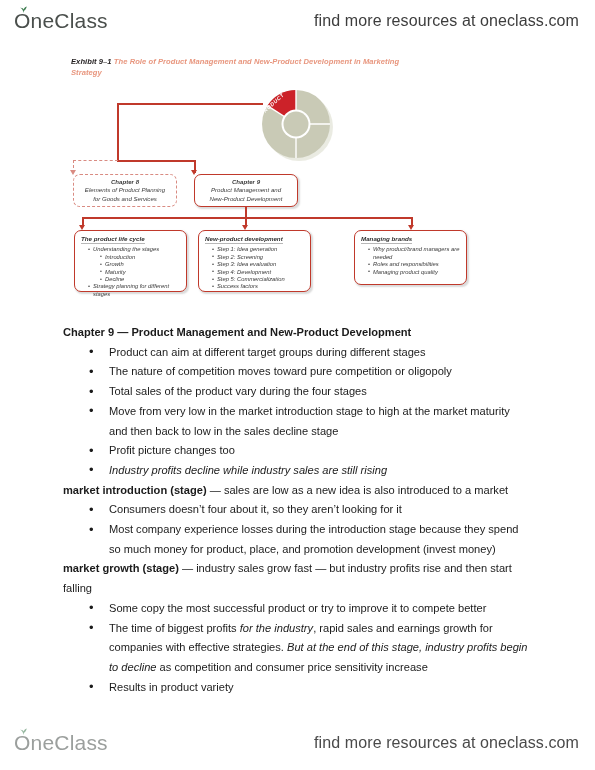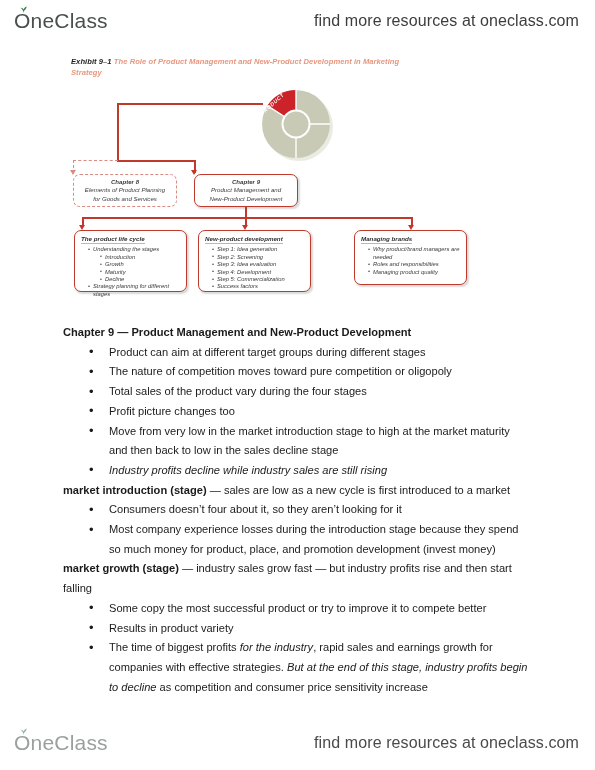--- a/index.html
+++ b/index.html
@@ -326,38 +326,38 @@
 
 <div class="notes">
 
   <p class="b">Chapter 9 — Product Management and New-Product Development</p>
 
 
   <ul class="bullets">
     <li><span>Product can aim at different target groups during different stages</span></li>
     <li><span>The nature of competition moves toward pure competition or oligopoly</span></li>
     <li><span>Total sales of the product vary during the four stages</span></li>
+    <li><span>Move from very low in the market introduction stage to high at the market maturity and then back to low in the sales decline stage</span></li>
     <li><span>Profit picture changes too</span></li>
-    <li><span>Move from very low in the market introduction stage to high at the market maturity and then back to low in the sales decline stage</span></li>
     <li><span class="i">Industry profits decline while industry sales are still rising</span></li>
   </ul>
 
-  <p><span class="b">market introduction (stage)</span><span> — sales are low as a new cycle is first introduced to a market</span></p>
+  <p><span class="b">market introduction (stage)</span><span> — sales are low as a new idea is also introduced to a market</span></p>
 
   <ul class="bullets">
     <li><span>Consumers doesn’t four about it, so they aren’t looking for it</span></li>
     <li><span>Most company experience losses during the introduction stage because they spend so much money for product, place, and promotion development (invest money)</span></li>
   </ul>
 
   <p><span class="b">market growth (stage)</span><span> — industry sales grow fast — but industry profits rise and then start falling</span></p>
 
   <ul class="bullets">
     <li><span>Some copy the most successful product or try to improve it to compete better</span></li>
+    <li><span>The time of biggest profits </span><span class="i">for the industry</span><span>, rapid sales and earnings growth for companies with effective strategies. </span><span class="i">But at the end of this stage, industry profits begin to decline</span><span> as competition and consumer price sensitivity increase</span></li>
     <li><span>Results in product variety</span></li>
-    <li><span>The time of biggest profits </span><span class="i">for the industry</span><span>, rapid sales and earnings growth for companies with effective strategies. </span><span class="i">But at the end of this stage, industry profits begin to decline</span><span> as competition and consumer price sensitivity increase</span></li>
   </ul>
 </div>
 
 <div class="brandbar footer">
   <div class="logo">
     <span class="o-wrap">
       <svg class="leaf" viewBox="0 0 12 9">
         <path d="M6 9 C5.4 5.5 4.2 3.6 1.6 2.2 C4.2 2 5.6 3.1 6.2 4.6 C6.6 2.8 7.8 1.2 10.4 0.4 C9.6 3.2 8.2 5.2 6.6 6.2 Z" fill="#3f7d51"></path>
       </svg>
       <span>OneClass</span>

